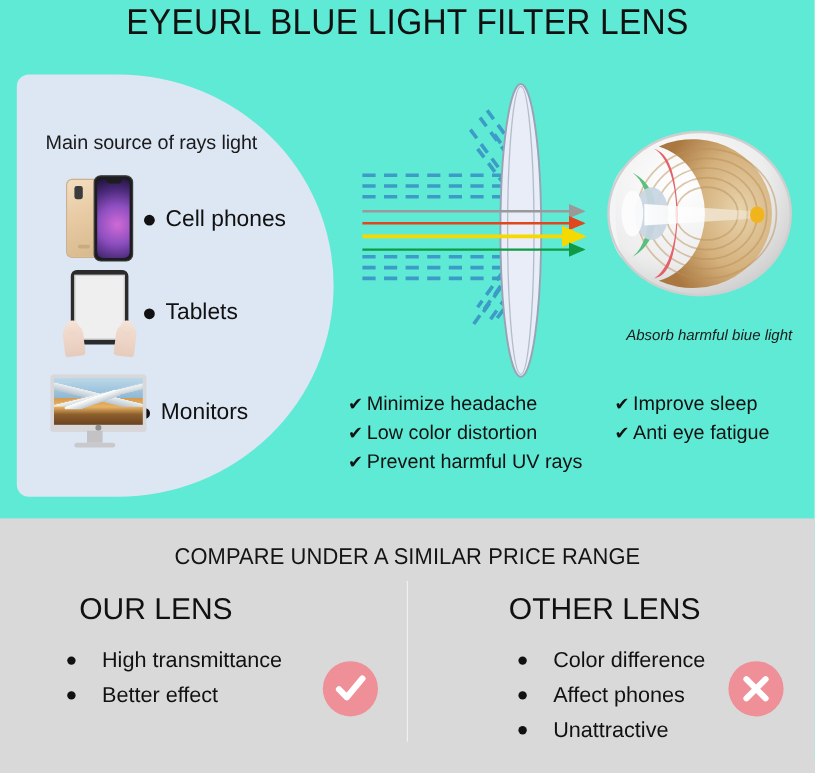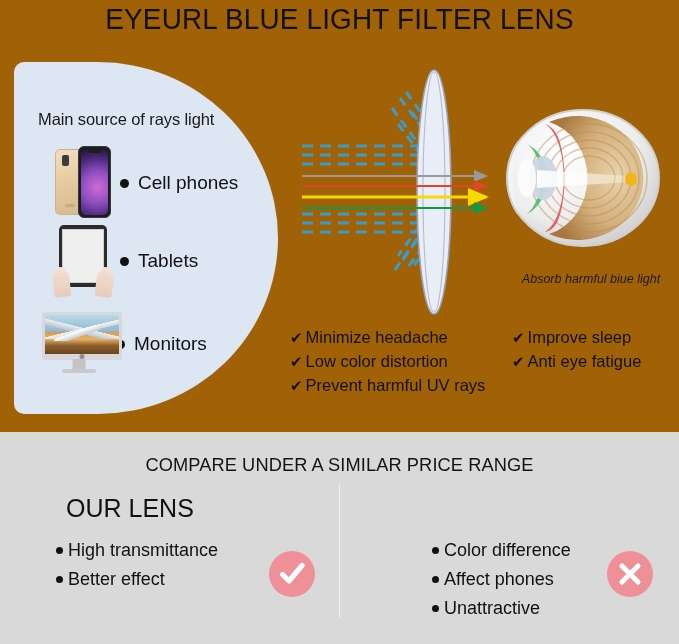--- a/index.html
+++ b/index.html
@@ -2,21 +2,21 @@
 <html><head>
 <meta charset="utf-8">
 <style>
   * { box-sizing: border-box; margin: 0; padding: 0; }
   html, body {
     width: 679px; height: 644px;
     background: #ffffff;
     font-family: "Liberation Sans", sans-serif;
     overflow: hidden;
   }
-  #page { position: relative; width: 679px; height: 644px; background: #a16207; }
+  #page { position: relative; width: 679px; height: 644px; background: #5eead4; }
 
   
   .title {
     position: absolute; top: 2px; left: 0; width: 679px;
     text-align: center;
     font-size: 30px; letter-spacing: 0.2px;
     color: #111; white-space: nowrap;
     transform: scaleX(0.93); transform-origin: center top;
   }
 
@@ -167,21 +167,21 @@
   .col-head {
     position: absolute; font-size: 25px; color: #111; white-space: nowrap;
   }
   #head-our   { left: 66px;  top: 62px; }
   #head-other { left: 424px; top: 62px; }
   .cmp-list { position: absolute; }
   #list-our   { left: 56px;  top: 108px; }
   #list-other { left: 432px; top: 108px; }
   .cmp-item {
     display: flex; align-items: center;
-    font-size: 18px; color: #111; white-space: nowrap; margin-bottom: 8px;
+    font-size: 18px; color: #111; white-space: nowrap; margin-bottom: 8px; gap: 17px;
   }
   .cmp-item .dot {
     width: 7px; height: 7px; border-radius: 50%; background: #111; margin-right: 5px;
   }
   .badge {
     position: absolute; width: 46px; height: 46px; border-radius: 50%;
     background: #ef8f97; display: flex; align-items: center; justify-content: center;
   }
   #badge-check { left: 269px; top: 551px; }
   #badge-x     { left: 607px; top: 551px; }
@@ -378,20 +378,21 @@
         <span>Anti eye fatigue</span>
       </div>
     </div>
   </div>
 
   <div class="compare">
     <div class="compare-title">COMPARE UNDER A SIMILAR PRICE RANGE</div>
     <div class="divider"></div>
 
     <div class="col-head" id="head-our">OUR LENS</div>
+    <div class="col-head" id="head-other">OTHER LENS</div>
 
     <div class="cmp-list" id="list-our">
       <div class="cmp-item">
         <span class="dot"></span>
         <span>High transmittance</span>
       </div>
       <div class="cmp-item">
         <span class="dot"></span>
         <span>Better effect</span>
       </div>

